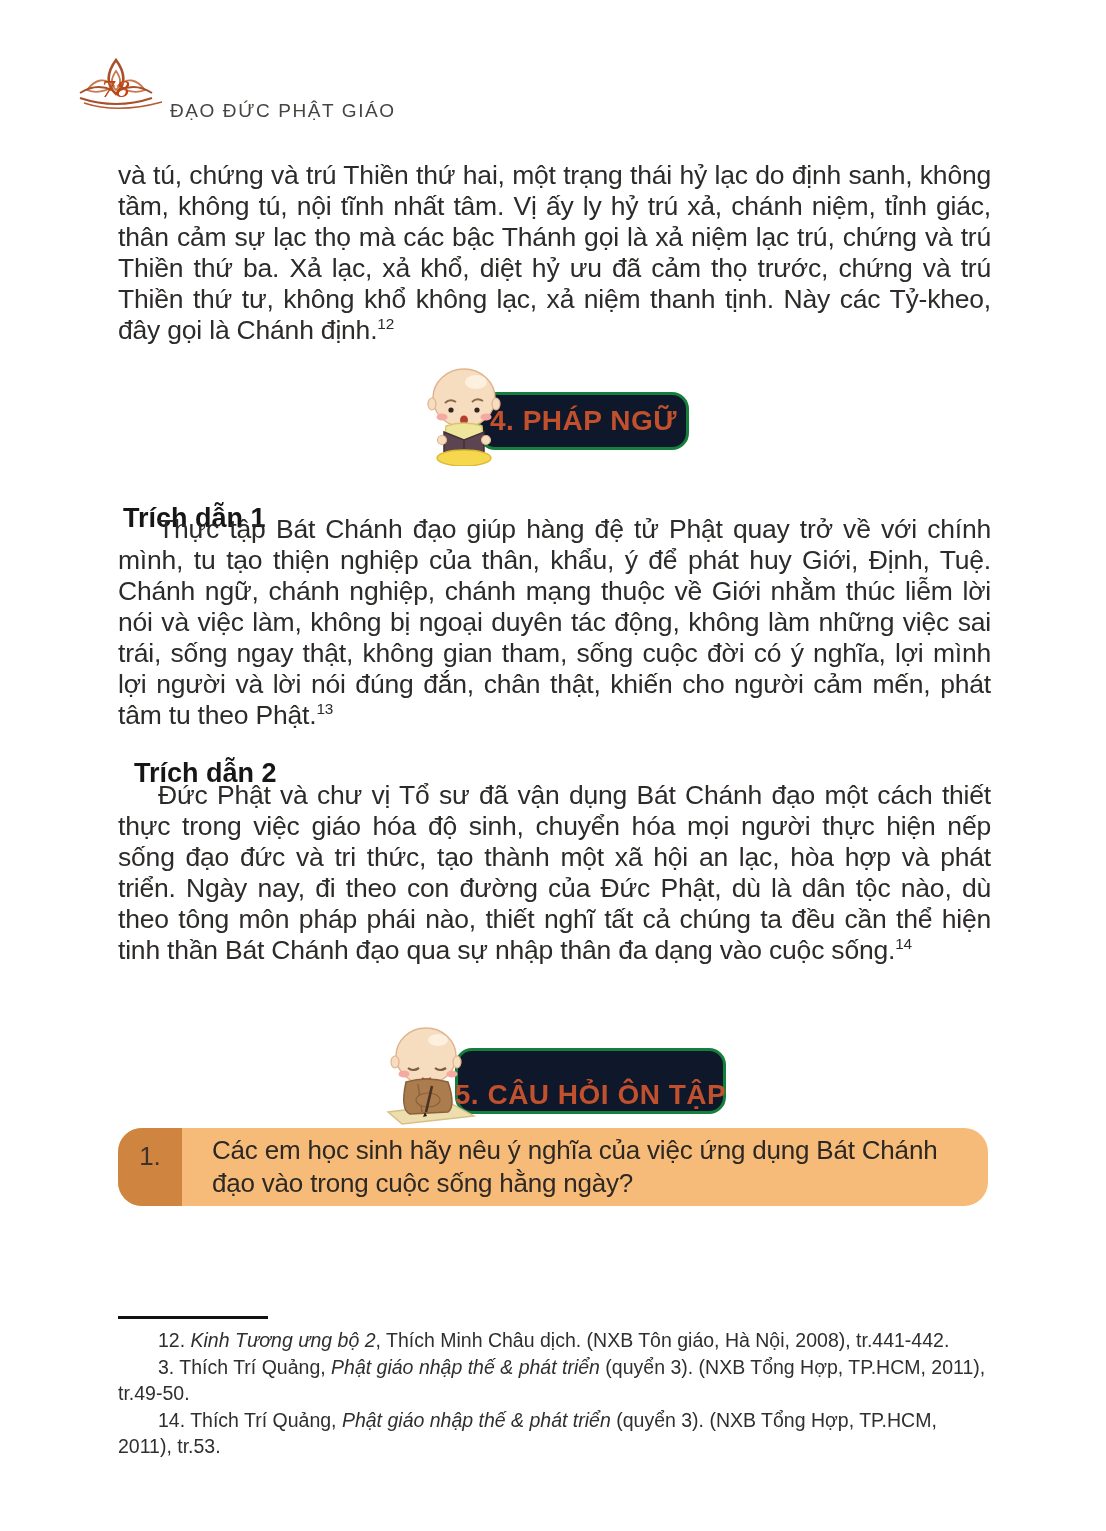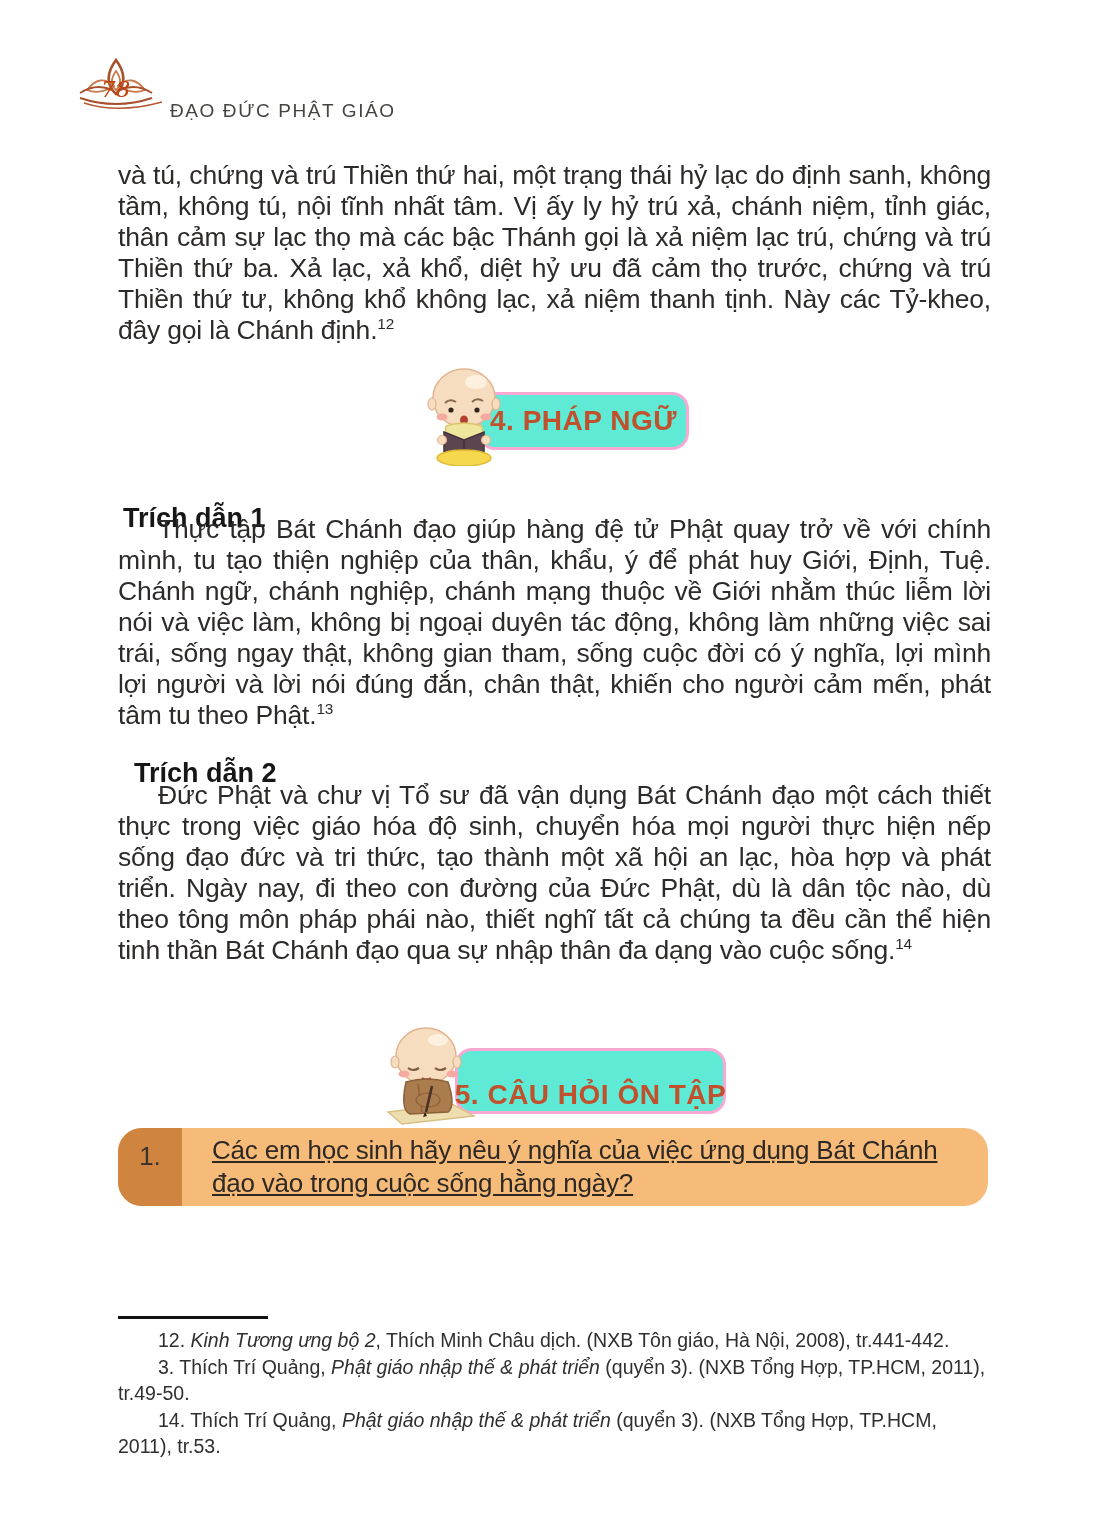--- a/index.html
+++ b/index.html
@@ -31,43 +31,43 @@
   }
   .bodytext.indent{text-indent:40px;}
   sup{font-size:0.58em;vertical-align:super;line-height:0;}
   .quote-heading{
     position:absolute;left:118px;
     font-size:27px;font-weight:bold;color:#161616;
   }
   
   .badge-group{position:absolute;}
   .badge-box{
-    position:absolute;background:#5eead4;
-    border:3px solid #f9a8d4;border-radius:17px;
+    position:absolute;background:#0f172a;
+    border:3px solid #15803d;border-radius:17px;
     display:flex;align-items:center;justify-content:center;
   }
   .badge-label{
     font-size:28px;font-weight:bold;color:#c1502d;letter-spacing:0.5px;
     white-space:nowrap;
   }
   .monk{position:absolute;left:0;top:0;}
   
   .question-box{
     position:absolute;left:118px;top:1128px;width:870px;height:78px;
     background:#f6bb78;border-radius:24px;display:flex;overflow:hidden;
   }
   .question-num{
     flex:0 0 64px;background:#cf8540;
     display:flex;justify-content:center;align-items:flex-start;
     padding-top:13px;font-size:26px;color:#3d332a;
   }
   .question-text{
     flex:1;display:flex;align-items:center;
     padding:8px 34px 8px 30px;
-    font-size:26px;line-height:33px;color:#2d2824;letter-spacing:-0.2px;text-decoration:underline;
+    font-size:26px;line-height:33px;color:#2d2824;letter-spacing:-0.2px;
   }
   
   .footnote-divider{
     position:absolute;left:118px;top:1316px;width:150px;height:3px;background:#121212;
   }
   .footnotes{
     position:absolute;left:118px;top:1327px;width:878px;
     font-size:19.5px;line-height:26px;color:#2f2f2f;text-align:left;
   }
   .footnote{margin:0 0 1px 0;text-indent:40px;}

